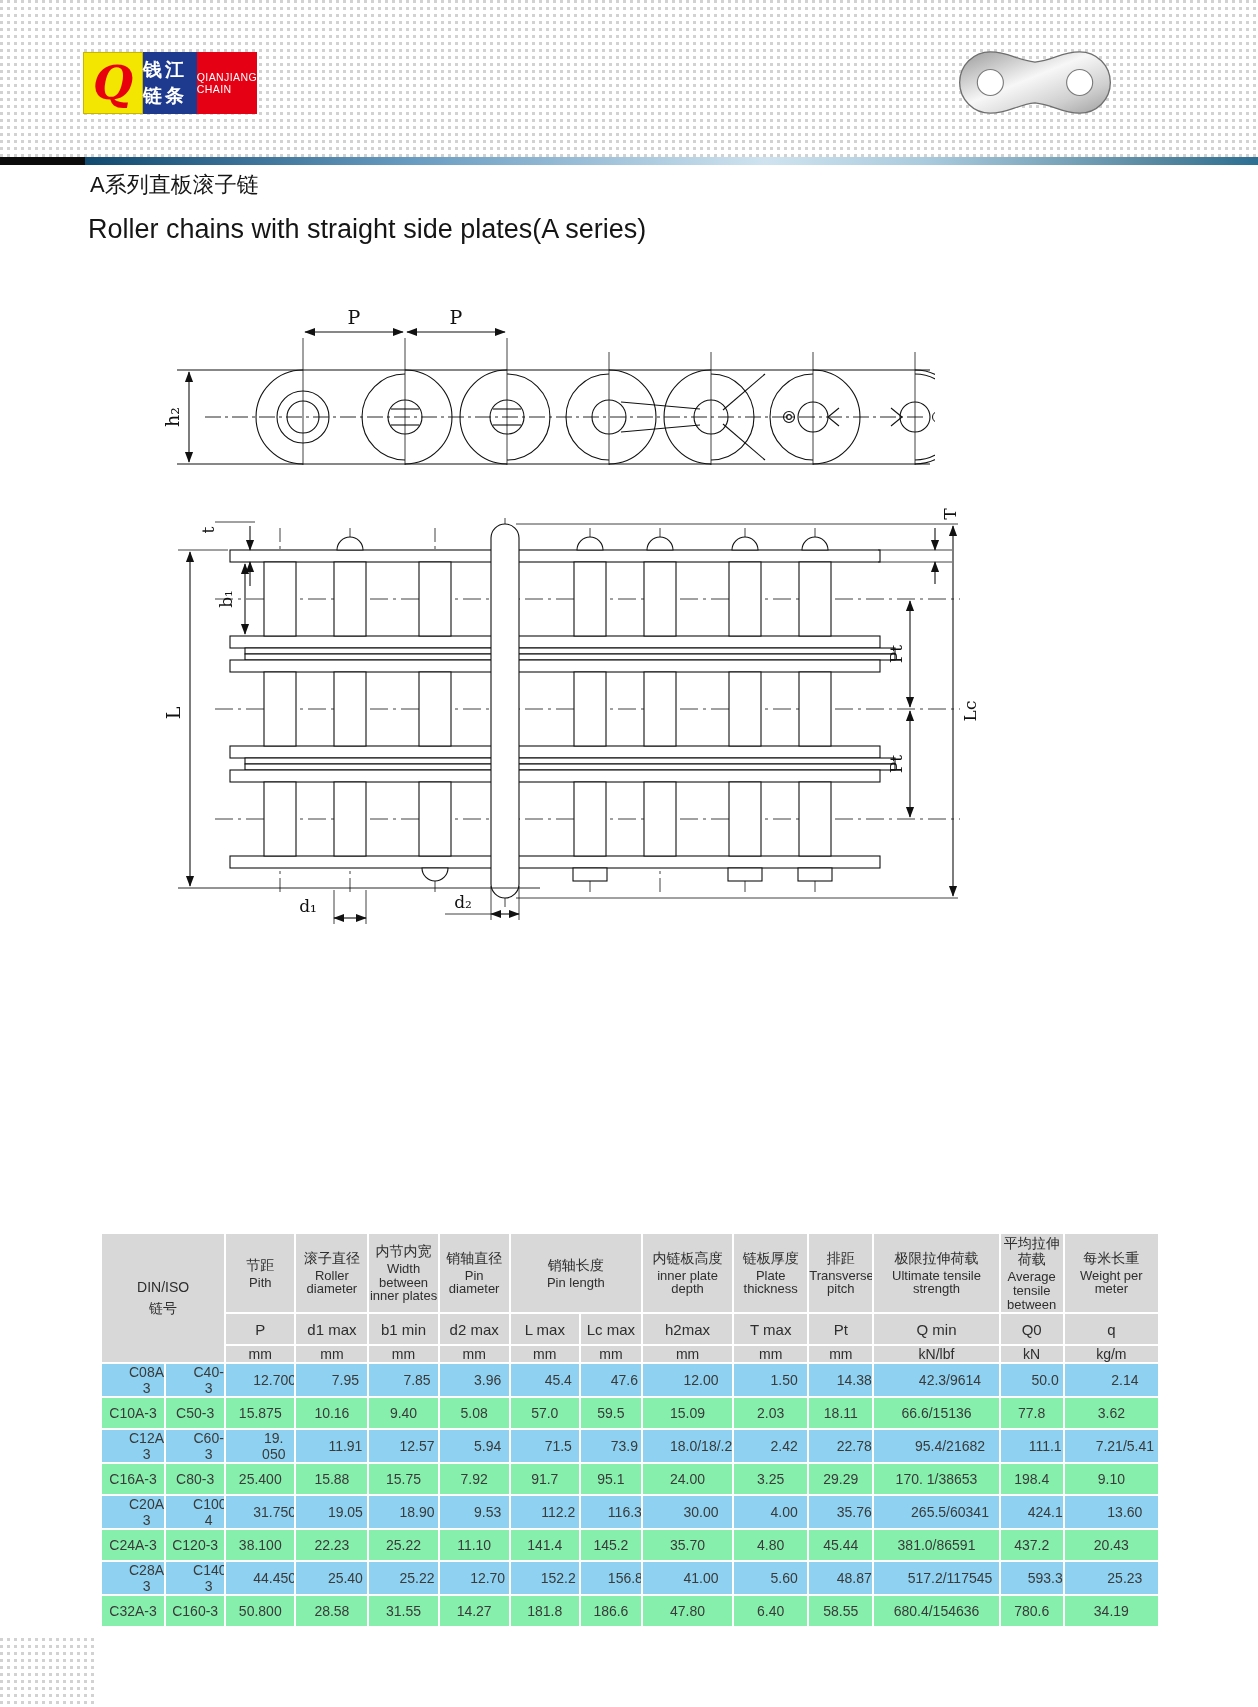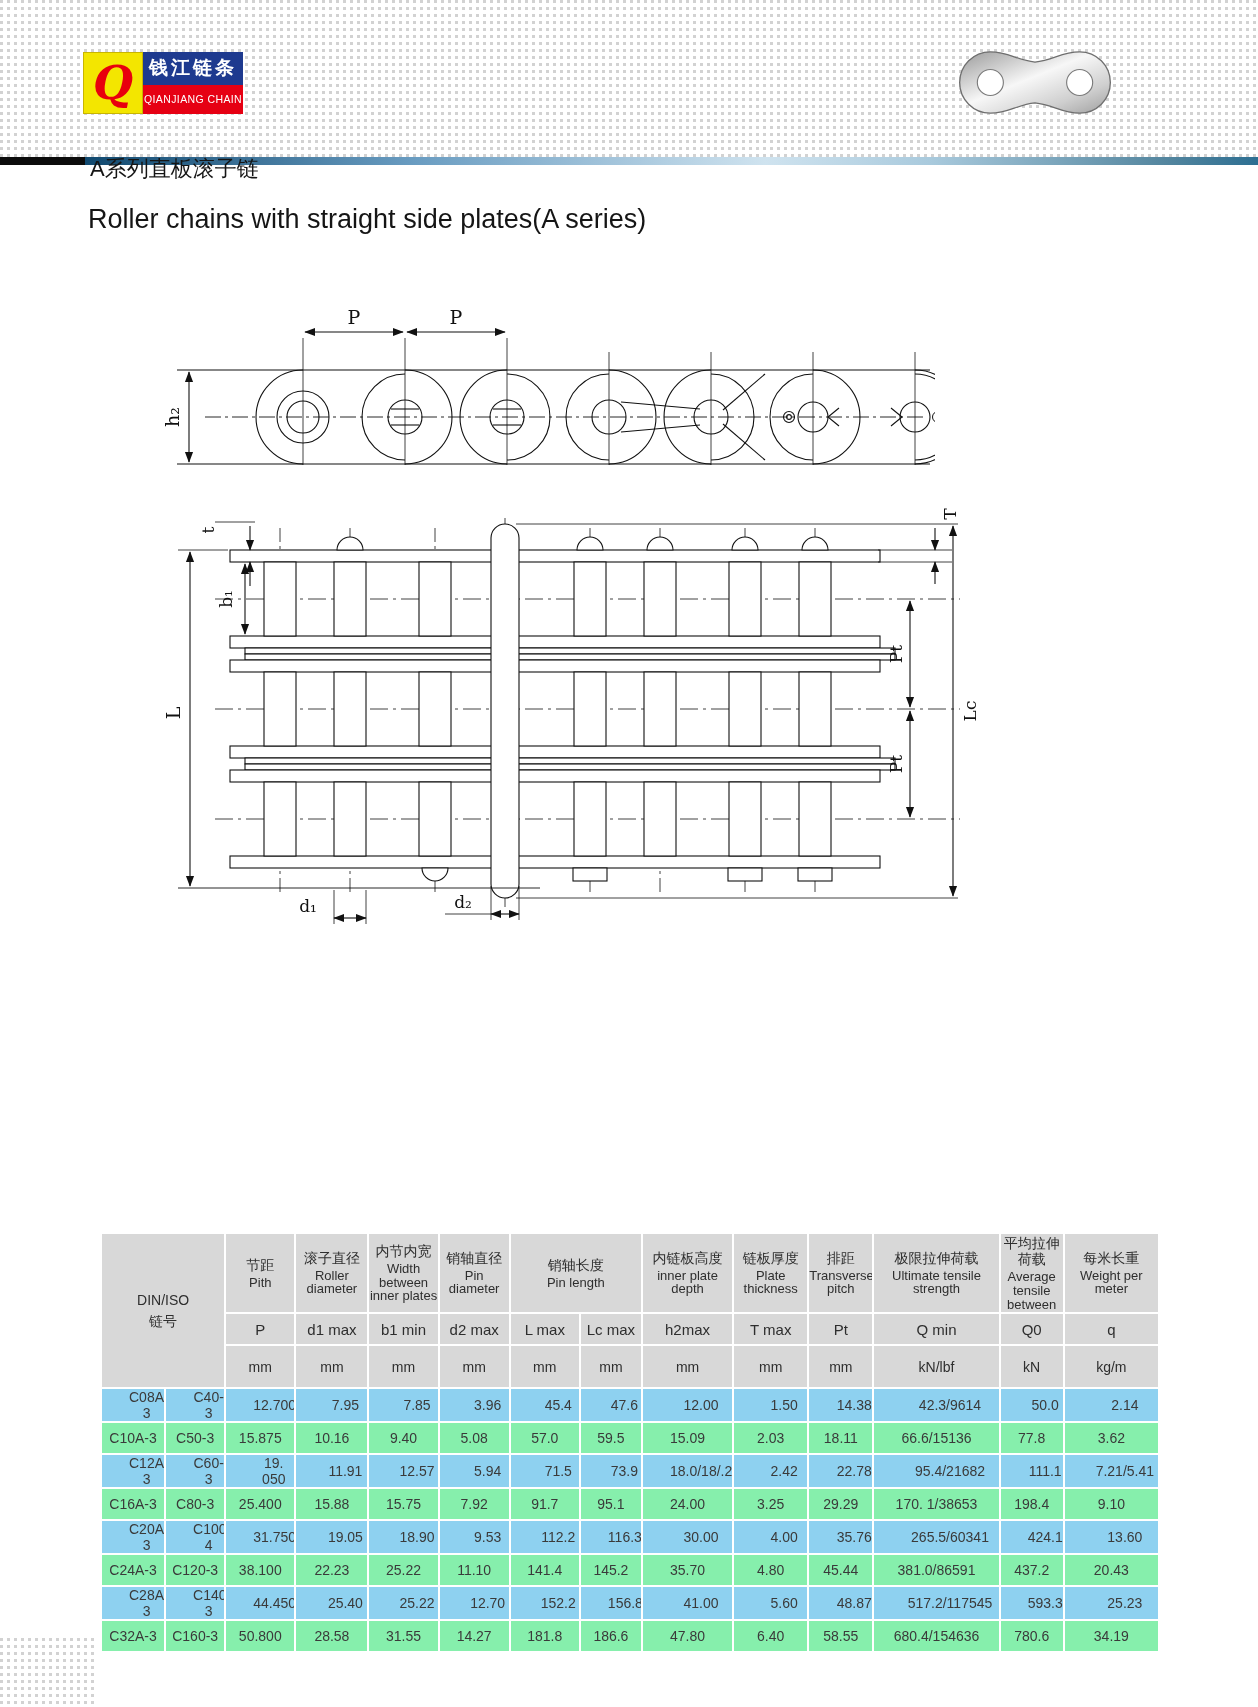--- a/index.html
+++ b/index.html
@@ -13,42 +13,42 @@
   .corner-dots{position:absolute;left:0;top:1638px;width:97px;height:69px;}
   
   .rule-black{position:absolute;left:0;top:157px;width:85px;height:8px;background:#0c0c0c;}
   .rule-blue{position:absolute;left:85px;top:157px;width:1173px;height:8px;
              background:linear-gradient(to right,#11496f,#699cc1 28%,#cfe3ef 58%,#a9cadd 72%,#54869f 92%,#2d6f92);}
   
   .logo{position:absolute;left:83px;top:52px;display:flex;}
   .logo-y{width:60px;height:62px;background:#f3e600;border:1px solid #c9b500;box-sizing:border-box;
           display:flex;align-items:center;justify-content:center;}
   .logo-q{color:#e8000d;font-family:"DejaVu Serif",serif;font-style:italic;font-weight:700;font-size:46px;line-height:1;}
-  .logo-r{width:100px;height:62px;display:flex;flex-direction:column;}
+  .logo-r{width:114px;height:62px;display:flex;flex-direction:row;}
   .logo-cn{flex:1.05;background:#1e3a8f;color:#fff;font-size:19px;font-weight:700;letter-spacing:3px;
            display:flex;align-items:center;justify-content:center;}
   .logo-en{flex:0.95;background:#e60013;color:#fff;font-size:10.5px;font-weight:400;letter-spacing:.4px;
            display:flex;align-items:center;justify-content:center;}
   .plate-img{position:absolute;left:955px;top:45px;width:160px;height:75px;}
   
-  .title-cn{position:absolute;left:90px;top:154px;font-size:22px;color:#151515;}
-  .title-en{position:absolute;left:88px;top:204px;font-size:27px;color:#151515;}
+  .title-cn{position:absolute;left:90px;top:170px;font-size:22px;color:#151515;}
+  .title-en{position:absolute;left:88px;top:214px;font-size:27px;color:#151515;}
   
   .diag1{position:absolute;left:155px;top:280px;width:780px;height:185px;}
   .diag2{position:absolute;left:160px;top:488px;width:820px;height:445px;}
   .dim{font-family:"DejaVu Serif","DejaVu Sans",serif;font-size:19px;fill:#111;stroke:none;}
   .dim-s{font-family:"DejaVu Serif","DejaVu Sans",serif;font-size:17px;fill:#111;stroke:none;}
   
   .spec{position:absolute;left:100px;top:1232px;width:1060px;border-collapse:separate;border-spacing:2px;
         table-layout:fixed;font-size:14px;color:#333;}
   .spec th,.spec td{padding:0;text-align:center;vertical-align:middle;overflow:hidden;font-weight:normal;}
   .spec thead th{background:#d8d8d8;color:#2e2e2e;}
   .hrowA th{height:78px;}
   .hrowB th{height:30px;font-size:15px;}
-  .hrowC th{height:41px;font-size:14px;}
+  .hrowC th{height:16px;font-size:14px;}
   .hcell{display:flex;flex-direction:column;justify-content:center;gap:2px;height:78px;}
   .hdr-cn{font-size:14px;line-height:1.2;}
   .hdr-en{font-size:13px;line-height:1.06;}
   .din-cell{font-size:14px;line-height:1.5;}
   .spec tbody td{height:30px;font-size:14px;color:#3a3a3a;}
   .rd td{background:#8ed1f0;padding-left:27px;}
   .rl td{background:#86efac;}
 </style>
 </head>
 <body>

